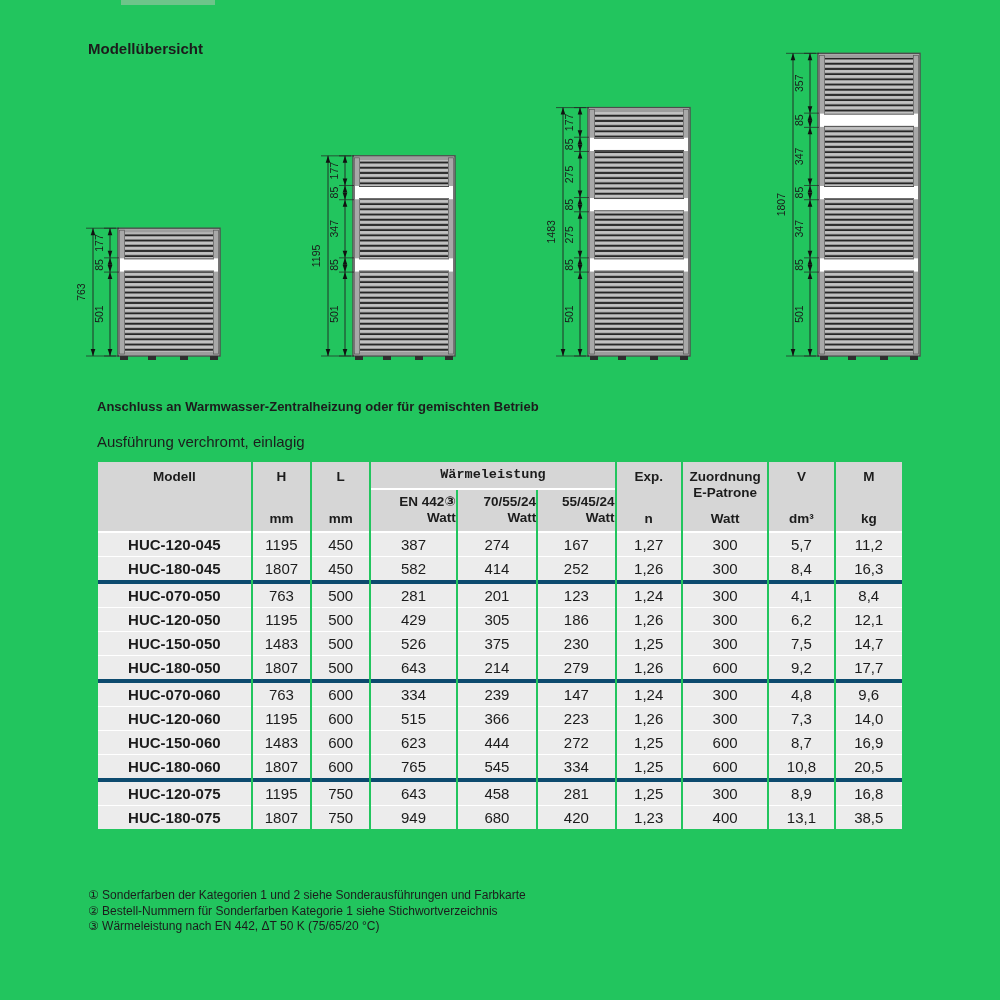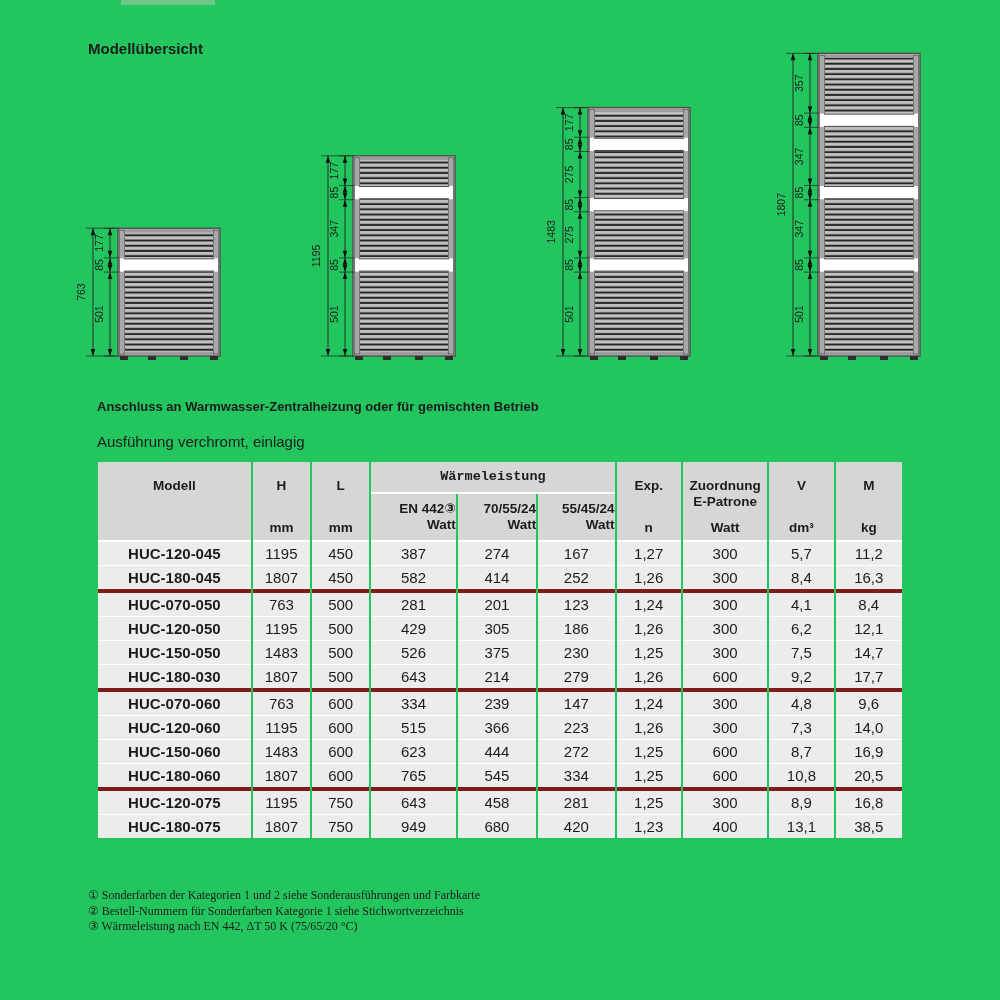--- a/index.html
+++ b/index.html
@@ -14,34 +14,34 @@
   #diagrams-svg{position:absolute;left:60px;top:30px;}
   #diagrams-svg text{font-family:"Liberation Sans","DejaVu Sans",sans-serif;font-size:10.5px;fill:#1a1a1a;}
 
   .table-wrap{position:absolute;left:96px;top:462px;}
   table.spec{border-collapse:separate;border-spacing:2px 0;table-layout:fixed;width:808px;}
   table.spec th{
     background:#d6d6d6;font-weight:bold;font-size:13.5px;line-height:16px;
     padding:0;vertical-align:top;border-bottom:2px solid #ffffff;
   }
   table.spec th.group-head{vertical-align:middle;height:24px;font-family:Liberation Mono, monospace;}
-  table.spec th .thwrap{display:flex;flex-direction:column;justify-content:space-between;height:58px;padding-top:16px;padding-bottom:4px;}
+  table.spec th .thwrap{display:flex;flex-direction:column;justify-content:space-between;height:58px;padding-top:7px;padding-bottom:4px;}
   table.spec th.sub{vertical-align:middle;height:38px;text-align:right;}
   table.spec td{
     background:#ececec;font-size:15px;height:23px;line-height:23px;padding:0;
     text-align:center;border-bottom:1px solid #ffffff;white-space:nowrap;
   }
-  table.spec tr.group-end td{border-bottom:4px solid #7f1d1d;}
+  table.spec tr.group-end td{border-bottom:4px solid #0c4a6e;}
   table.spec tr:last-child td{border-bottom:0;}
   td.col-modell{font-weight:bold;}
   td.col-h{text-align:right;padding-right:16px;}
   td.col-v{text-align:right;padding-right:12px;}
   td.col-m{text-align:right;padding-right:9px;}
   .footnotes{position:absolute;left:88px;top:888px;list-style:none;margin:0;padding:0;}
-  .footnotes li{font-size:12px;line-height:15.5px;font-family:Liberation Serif, serif;}
+  .footnotes li{font-size:12px;line-height:15.5px;}
 </style>
 </head>
 <body>
 
 <div class="sheet">
   <div class="top-remnant"></div>
 
   <div class="page-title">Modellübersicht</div>
 
   <svg id="diagrams-svg" width="880" height="340" viewBox="0 0 880 340">
@@ -401,21 +401,21 @@
             <td class="col-l">500</td>
             <td class="col-en442">526</td>
             <td class="col-p7055">375</td>
             <td class="col-p5545">230</td>
             <td class="col-exp">1,25</td>
             <td class="col-zuordnung">300</td>
             <td class="col-v">7,5</td>
             <td class="col-m">14,7</td>
           </tr>
           <tr class="group-end">
-            <td class="col-modell">HUC-180-030</td>
+            <td class="col-modell">HUC-180-050</td>
             <td class="col-h">1807</td>
             <td class="col-l">500</td>
             <td class="col-en442">643</td>
             <td class="col-p7055">214</td>
             <td class="col-p5545">279</td>
             <td class="col-exp">1,26</td>
             <td class="col-zuordnung">600</td>
             <td class="col-v">9,2</td>
             <td class="col-m">17,7</td>
           </tr>

